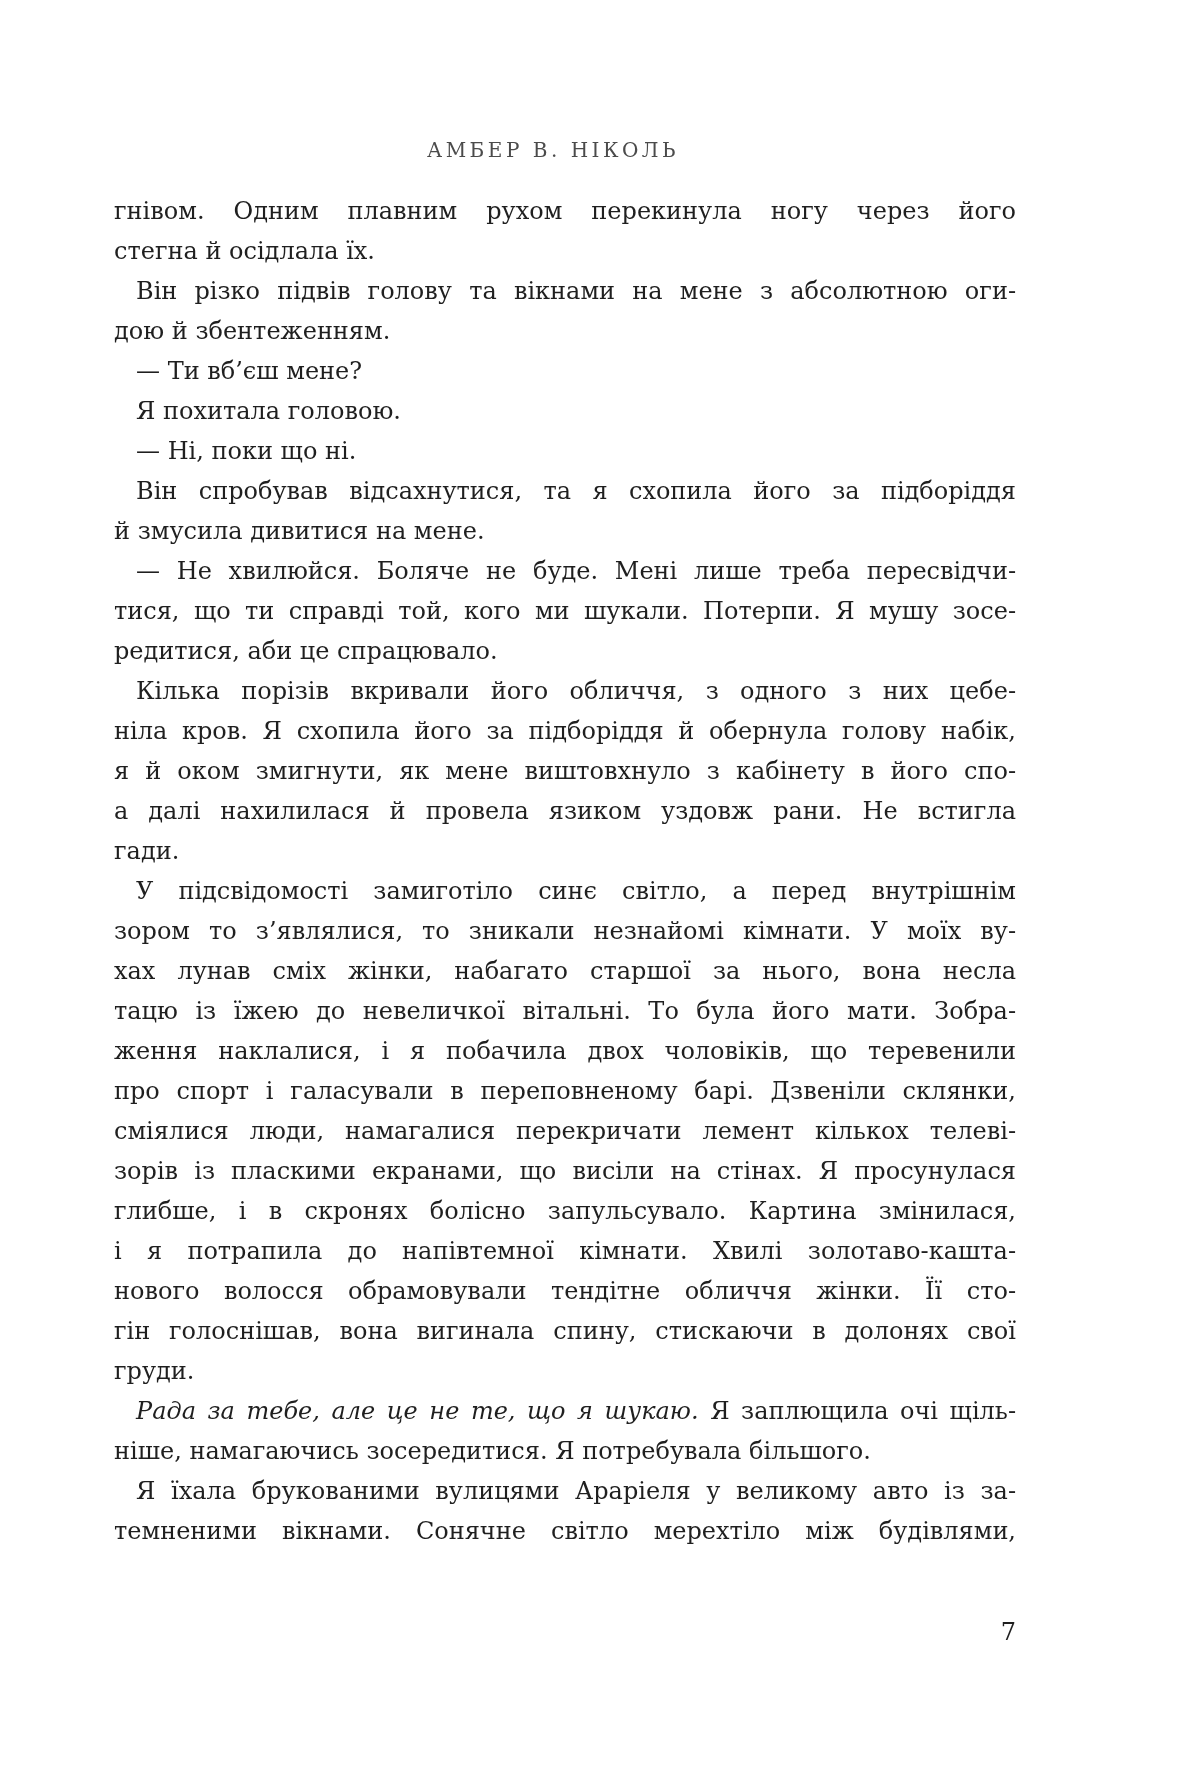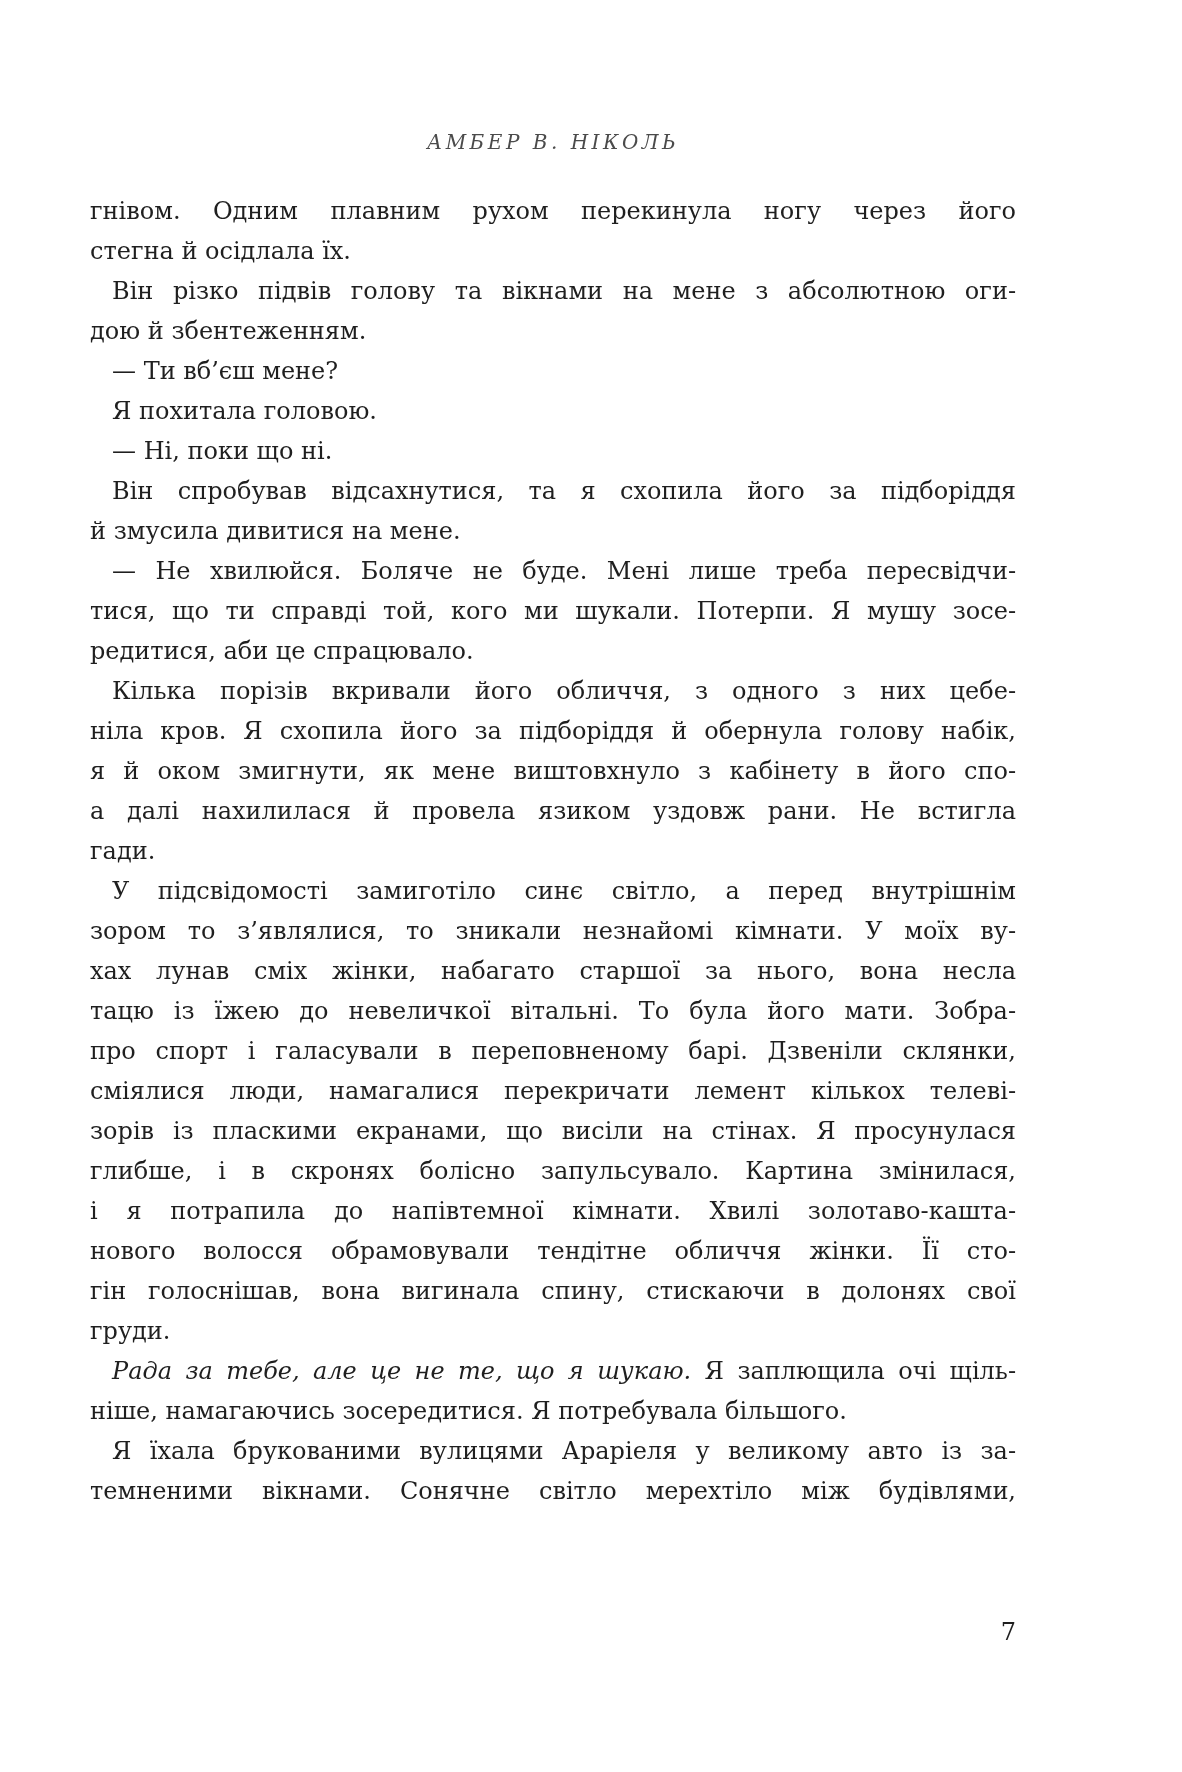--- a/index.html
+++ b/index.html
@@ -5,35 +5,34 @@
   html, body { margin: 0; padding: 0; }
   body {
     width: 1182px; height: 1772px;
     position: relative;
     font-family: "DejaVu Serif", serif;
     background: var(--bg, #ffffff);
   }
   .page { position: absolute; inset: 0; }
   .running-head {
     position: absolute;
-    left: 90px; top: 130px; width: 926px;
+    left: 90px; top: 138px; width: 926px;
     text-align: center;
     font-size: 20px;
     letter-spacing: 3.5px;
     color: var(--header-color, #4b4b4b);
-    font-style: italic;
   }
   .text-block {
     position: absolute;
     left: 90px; top: 191px; width: 926px;
     font-size: 24px;
     line-height: 40px;
     color: var(--text-color, #1f1f1f);
   }
-  .line { text-align: left; }
+  .line { text-align: left; margin-left: 24px; }
   .line.just { text-align: justify; text-align-last: justify; text-justify: inter-word; }
   .line.indent { text-indent: 22px; }
   .seg-i { font-style: italic; }
   .page-number {
     position: absolute;
     left: 90px; top: 1612px; width: 926px;
     text-align: right;
     font-size: 24px;
     line-height: 40px;
     color: var(--text-color, #1f1f1f);
@@ -60,20 +59,21 @@
       <div class="line"><span class="seg">редитися, аби це спрацювало.</span></div>
       <div class="line just indent"><span class="seg">Кілька порізів вкривали його обличчя, з одного з них цебе-</span></div>
       <div class="line just"><span class="seg">ніла кров. Я схопила його за підборіддя й обернула голову набік,</span></div>
       <div class="line just"><span class="seg">я й оком змигнути, як мене виштовхнуло з кабінету в його спо-</span></div>
       <div class="line just"><span class="seg">а далі нахилилася й провела язиком уздовж рани. Не встигла</span></div>
       <div class="line"><span class="seg">гади.</span></div>
       <div class="line just indent"><span class="seg">У підсвідомості замиготіло синє світло, а перед внутрішнім</span></div>
       <div class="line just"><span class="seg">зором то з’являлися, то зникали незнайомі кімнати. У моїх ву-</span></div>
       <div class="line just"><span class="seg">хах лунав сміх жінки, набагато старшої за нього, вона несла</span></div>
       <div class="line just"><span class="seg">тацю із їжею до невеличкої вітальні. То була його мати. Зобра-</span></div>
+      <div class="line just"><span class="seg">ження наклалися, і я побачила двох чоловіків, що теревенили</span></div>
       <div class="line just"><span class="seg">про спорт і галасували в переповненому барі. Дзвеніли склянки,</span></div>
       <div class="line just"><span class="seg">сміялися люди, намагалися перекричати лемент кількох телеві-</span></div>
       <div class="line just"><span class="seg">зорів із пласкими екранами, що висіли на стінах. Я просунулася</span></div>
       <div class="line just"><span class="seg">глибше, і в скронях болісно запульсувало. Картина змінилася,</span></div>
       <div class="line just"><span class="seg">і я потрапила до напівтемної кімнати. Хвилі золотаво-кашта-</span></div>
       <div class="line just"><span class="seg">нового волосся обрамовували тендітне обличчя жінки. Її сто-</span></div>
       <div class="line just"><span class="seg">гін голоснішав, вона вигинала спину, стискаючи в долонях свої</span></div>
       <div class="line"><span class="seg">груди.</span></div>
       <div class="line just indent"><span class="seg seg-i">Рада за тебе, але це не те, що я шукаю.</span><span class="seg"> Я заплющила очі щіль-</span></div>
       <div class="line"><span class="seg">ніше, намагаючись зосередитися. Я потребувала більшого.</span></div>

